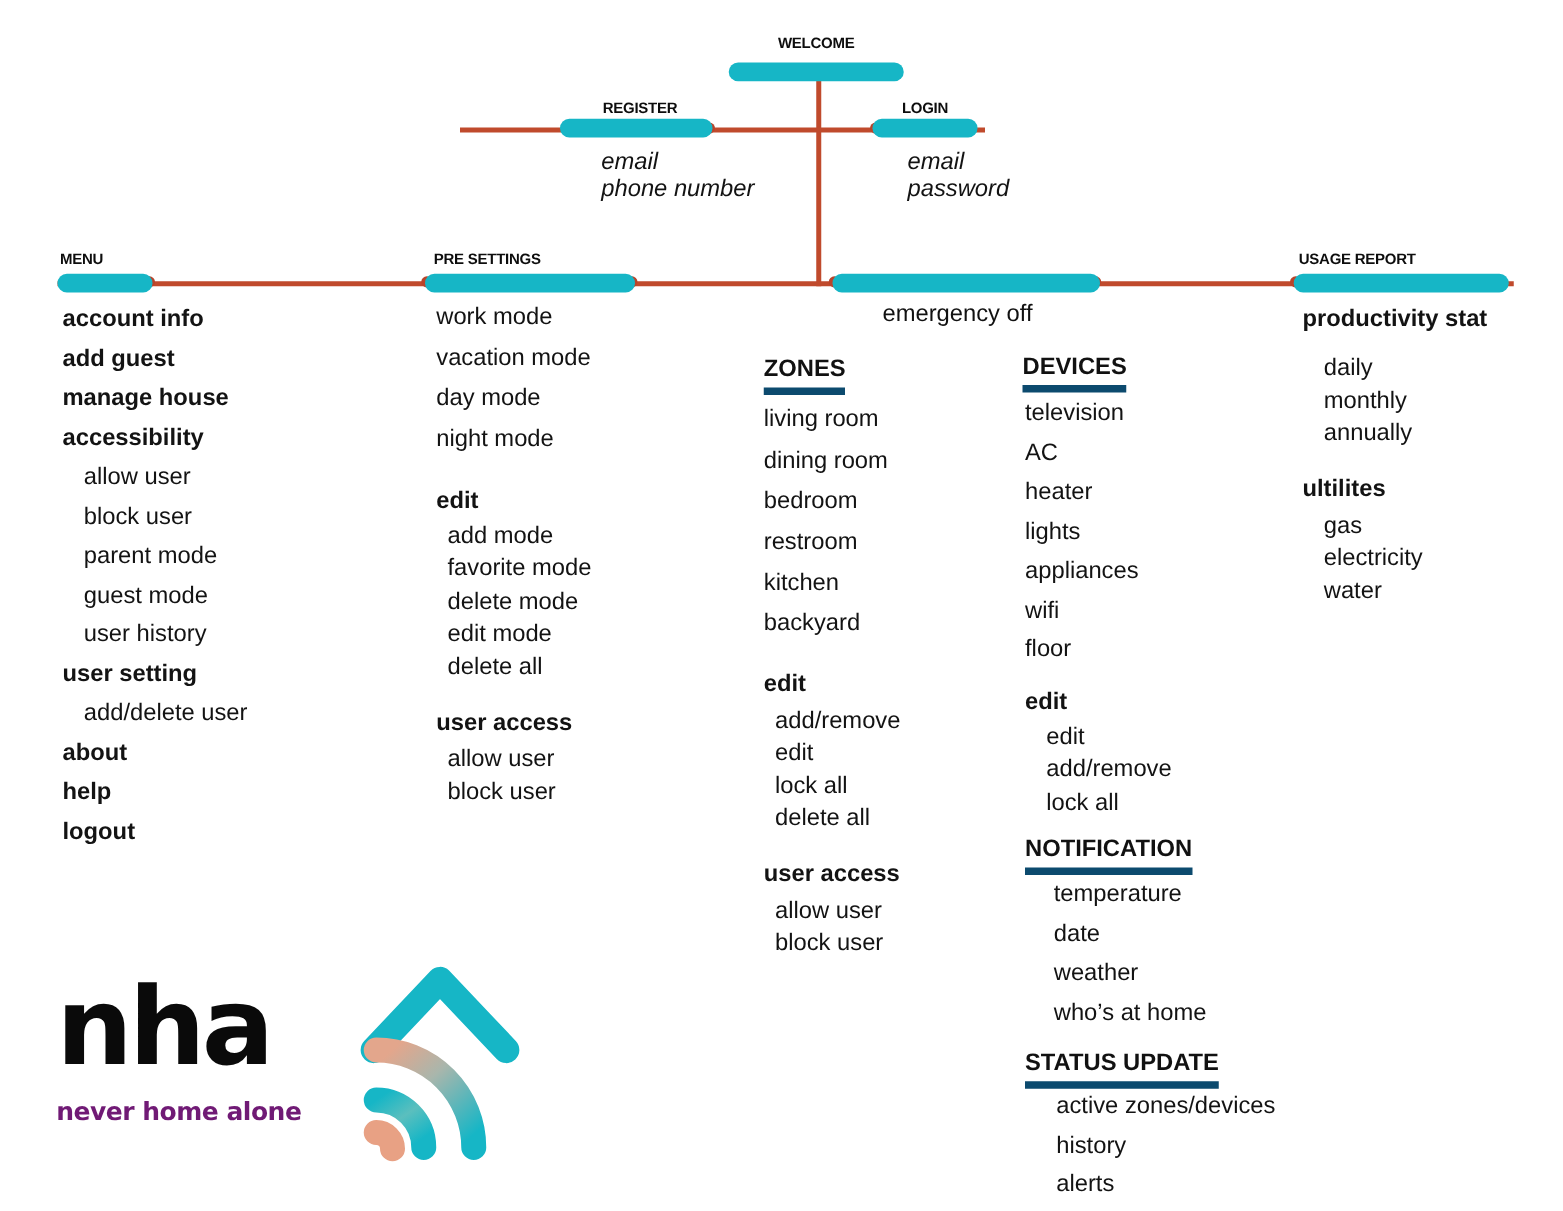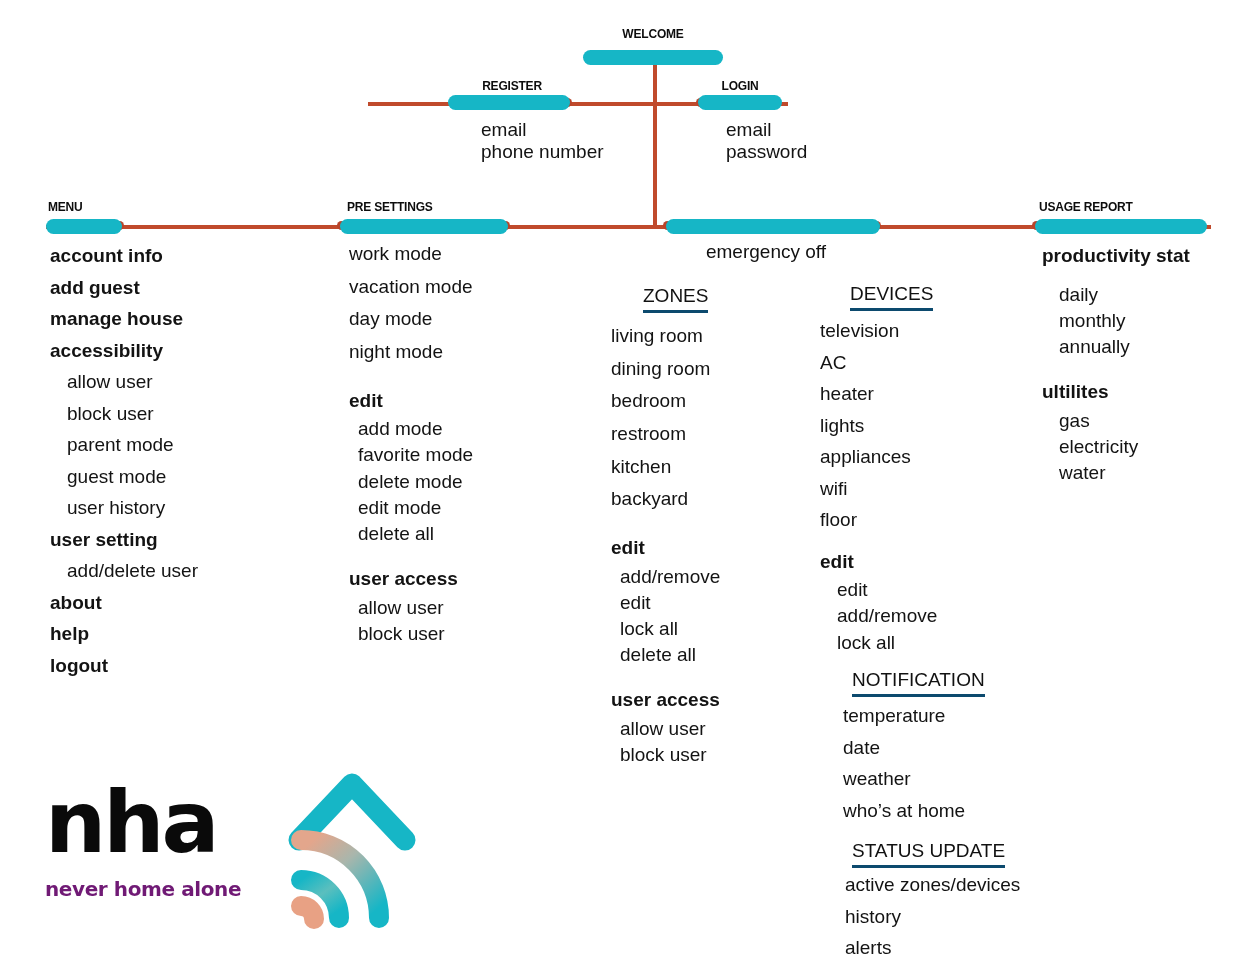--- a/index.html
+++ b/index.html
@@ -26,24 +26,23 @@
   .node-title {
     position: absolute;
     font-size: 12px; font-weight: bold; letter-spacing: -0.2px;
     white-space: nowrap; color: #0d0d0d;
   }
   .node-title.ctr { transform: translateX(-50%); }
 
   
   .sec-head {
     position: absolute;
-    font-size: 19px; font-weight: normal; white-space: nowrap;
+    font-size: 19px; font-weight: bold; white-space: nowrap;
     color: #111; padding-bottom: 3px;
-    border-bottom: 3px solid #0c4a6e;
-    margin-left: 32px;
+    border-bottom: 6px solid #0c4a6e;
   }
 
   
   .col { position: absolute; }
   .li {
     font-size: 19px; line-height: 1.66; white-space: nowrap;
     color: #131313; font-weight: normal;
   }
   .li.b   { font-weight: bold; }
   .li.in1 { padding-left: 17px; }
@@ -52,21 +51,21 @@
   .li.loose { line-height: 1.72; }
   .gap { height: 16px; }
   .gap-s { height: 10px; }
 
   .sub-note {
     position: absolute; font-size: 19px; font-weight: normal;
     white-space: nowrap; transform: translateX(-50%);
   }
   .leaf {
     position: absolute; font-size: 19px; line-height: 1.45;
-    white-space: nowrap; color: #131313;
+    white-space: nowrap; color: #131313; font-style: italic;
   }
 
   
   #logo { position: absolute; left: 45px; top: 785px; }
   .wordmark {
     font-family: "DejaVu Sans", sans-serif;
     font-size: 86px; font-weight: bold; letter-spacing: -3px;
     line-height: 0.88; color: #0a0a0a;
   }
   .tagline {

